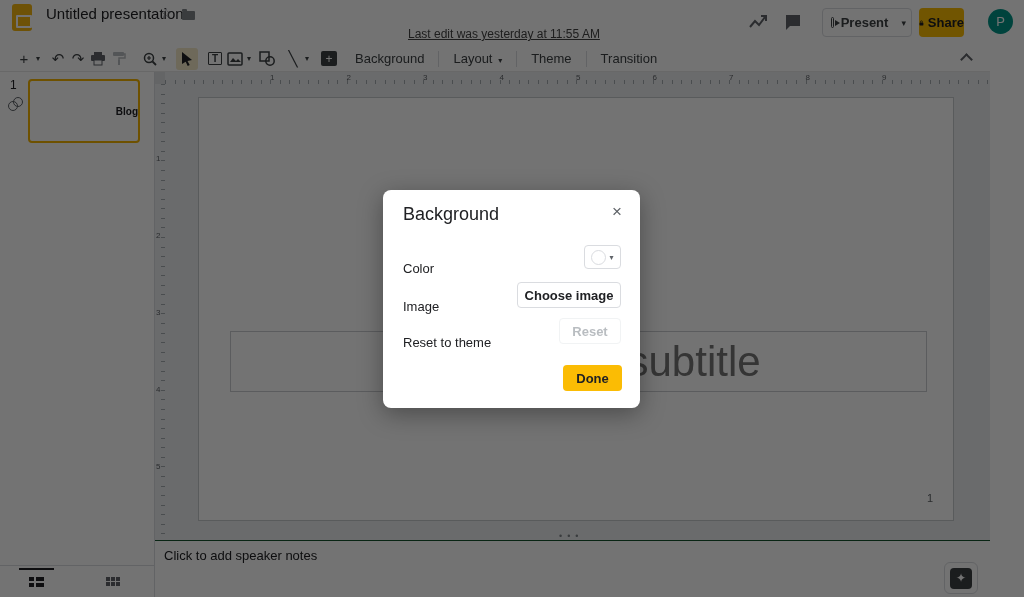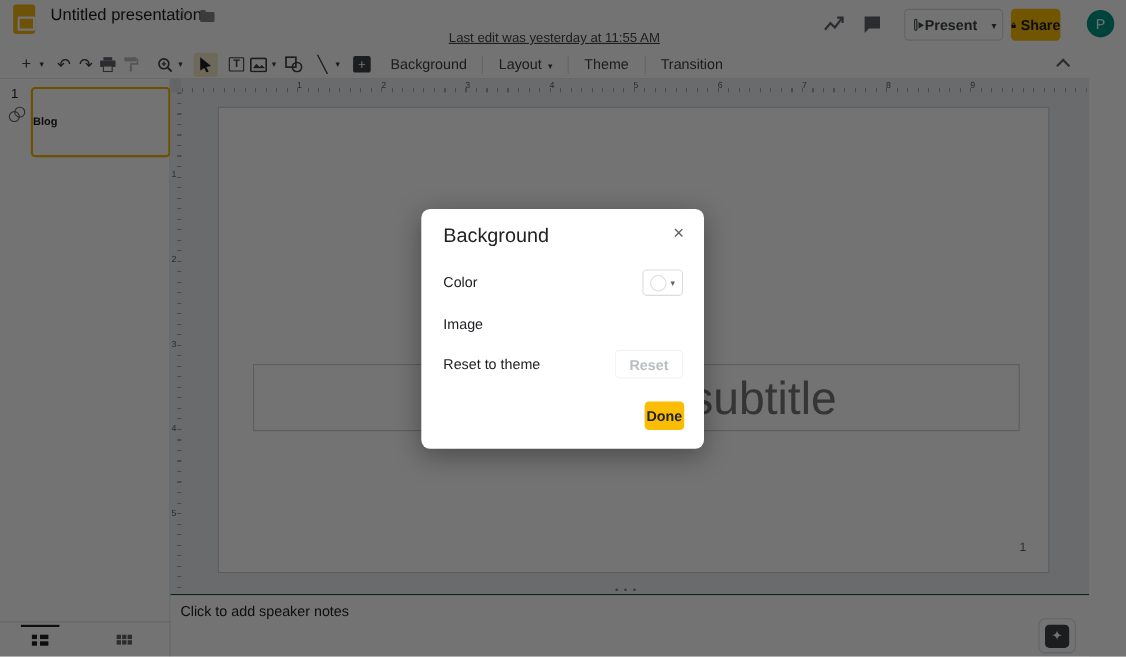--- a/index.html
+++ b/index.html
@@ -42,21 +42,21 @@
   .tb-text { padding:0 10px; color:#3c4043; font-weight:500; font-size:13px; }
   .chev-up { position:absolute; left:962px; top:52px; width:10px; height:10px; }
   .chev-up::before { content:""; position:absolute; left:0; top:3px; width:7px; height:7px; border-left:2px solid #5f6368; border-top:2px solid #5f6368; transform:rotate(45deg); }
 
   
   .filmstrip { position:absolute; left:0; top:72px; width:155px; height:493px; background:#fff; border-right:1px solid #dadce0; }
   .slide-num { position:absolute; left:10px; top:6px; font-size:12px; color:#202124; }
   .link-ic { position:absolute; left:8px; top:24px; width:16px; height:16px; }
   .link-ic::before { content:""; position:absolute; left:0; top:5px; width:8px; height:8px; border:1.5px solid #5f6368; border-radius:50%; }
   .link-ic::after { content:""; position:absolute; left:5px; top:1px; width:8px; height:8px; border:1.5px solid #5f6368; border-radius:50%; }
-  .thumb { position:absolute; left:28px; top:7px; width:127px; height:64px; background:#fff; border:2px solid #f4b400; border-radius:4px; display:flex; align-items:center; justify-content:flex-start; }
+  .thumb { position:absolute; left:28px; top:7px; width:112px; height:64px; background:#fff; border:2px solid #f4b400; border-radius:4px; display:flex; align-items:center; justify-content:flex-end; }
   .thumb-title { font-size:10px; font-weight:600; color:#202124; }
 
   
   .workspace { position:absolute; left:155px; top:72px; width:835px; height:468px; background:#eceef0; }
   .ruler-h { position:absolute; left:10px; top:0; width:823px; height:12px; background:#eceef0;
     background-image:repeating-linear-gradient(to right, #a5aab0 0 1px, transparent 1px 9.56px);
     background-size:100% 4px; background-position:0 100%; background-repeat:no-repeat; }
   .ruler-h .rnum { position:absolute; top:1px; font-size:8px; color:#5f6368; }
   .ruler-corner { position:absolute; left:0; top:0; width:10px; height:12px; background:#dde0e3; }
   .ruler-v { position:absolute; left:0; top:12px; width:10px; height:456px; background:#eceef0;
@@ -91,30 +91,30 @@
   .keep-ic::after { content:""; width:7px; height:7px; border:2px solid #fff; border-radius:50%; }
   .tasks-ic { top:92px; background:#1a73e8; border-radius:50%; color:#fff; font-size:10px; font-weight:700; }
   .sp-chevron { position:absolute; left:9px; top:520px; font-size:16px; color:#5f6368; }
 
   
   .scrim { position:absolute; inset:0; background:rgba(0,0,0,0.55); z-index:50; }
   .dialog { position:absolute; left:383px; top:190px; width:257px; height:218px; background:#fff; border-radius:8px;
     box-shadow:0 6px 24px rgba(0,0,0,0.35); z-index:100; }
   .dlg-title { position:absolute; left:20px; top:14px; font-size:18px; color:#202124; }
   .dlg-close { position:absolute; right:18px; top:12px; font-size:17px; color:#5f6368; cursor:pointer; }
-  .dlg-label { position:absolute; left:20px; font-size:13px; color:#202124; }
+  .dlg-label { position:absolute; left:20px; font-size:13px; color:#202124;margin-top:12px; }
   .lbl-color { top:59px; } .lbl-image { top:97px; } .lbl-reset { top:133px; }
   .color-swatch { position:absolute; right:19px; top:55px; width:37px; height:24px; border:1px solid #dadce0; border-radius:4px; display:flex; align-items:center; justify-content:center; gap:3px; background:#fff; }
   .swatch-circle { width:15px; height:15px; border:1px solid #dadce0; border-radius:50%; background:#fff; }
   .swatch-caret { font-size:8px; color:#5f6368; }
   .dlg-btn { position:absolute; height:26px; border-radius:4px; font-size:13px; font-weight:600; display:flex; align-items:center; justify-content:center; background:#fff; }
   .btn-choose { right:19px; top:92px; width:104px; border:1px solid #dadce0; color:#202124; }
   .btn-reset { right:19px; top:128px; width:62px; border:1px solid #f1f3f4; color:#b9bdc1; }
   .btn-addtheme { left:69px; top:175px; width:102px; border:1px solid #dadce0; color:#202124; }
-  .btn-done { right:18px; top:175px; width:36px; background:#fbbc04; color:#202124; }
+  .btn-done { right:18px; top:175px; width:59px; background:#fbbc04; color:#202124; }
 
   svg { display:block; }
 </style>
 </head>
 <body>
 
 <div class="app">
 
   <div class="header">
     <div class="slides-logo"></div>
@@ -294,20 +294,21 @@
     <div class="dlg-title">Background</div>
     <div class="dlg-close">×</div>
 
     <div class="dlg-label lbl-color">Color</div>
     <div class="color-swatch">
       <span class="swatch-circle"></span>
       <span class="swatch-caret">▾</span>
     </div>
 
     <div class="dlg-label lbl-image">Image</div>
+    <div class="dlg-btn btn-choose">Choose image</div>
 
     <div class="dlg-label lbl-reset">Reset to theme</div>
     <div class="dlg-btn btn-reset">Reset</div>
 
     <div class="dlg-btn btn-done">Done</div>
   </div>
 
 </div>
 
 </body></html>

